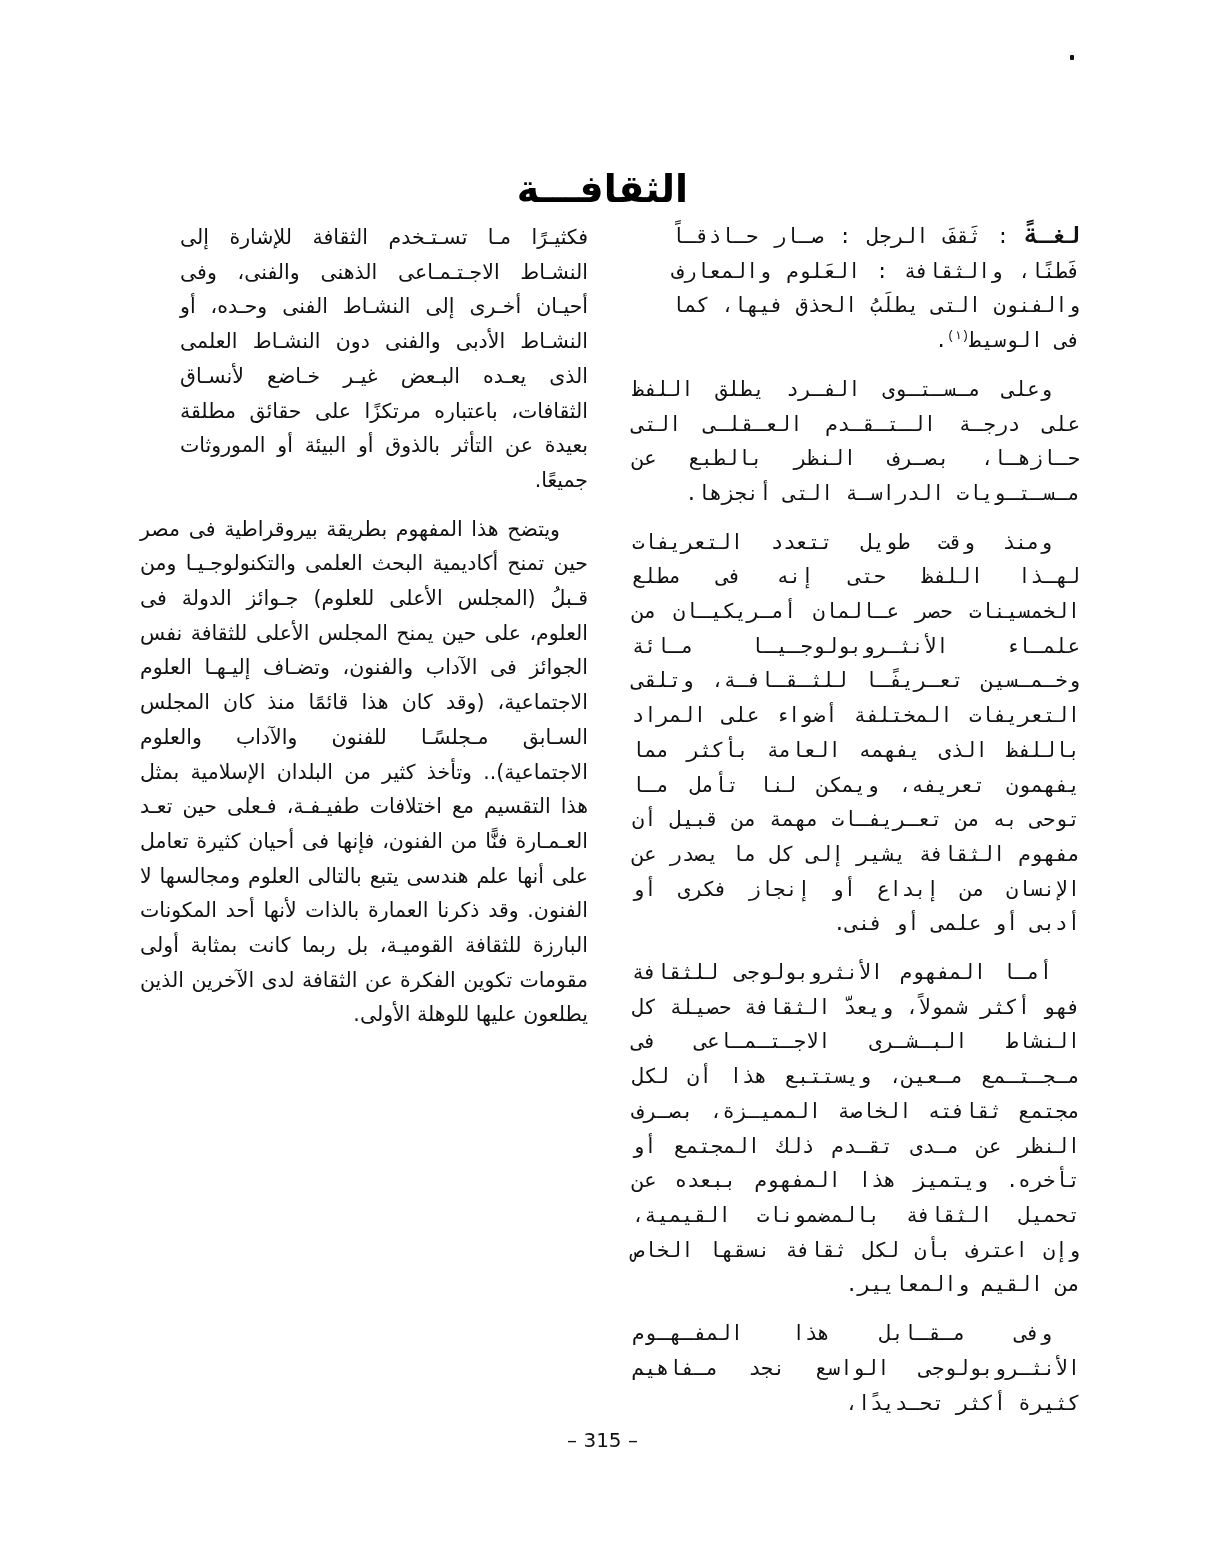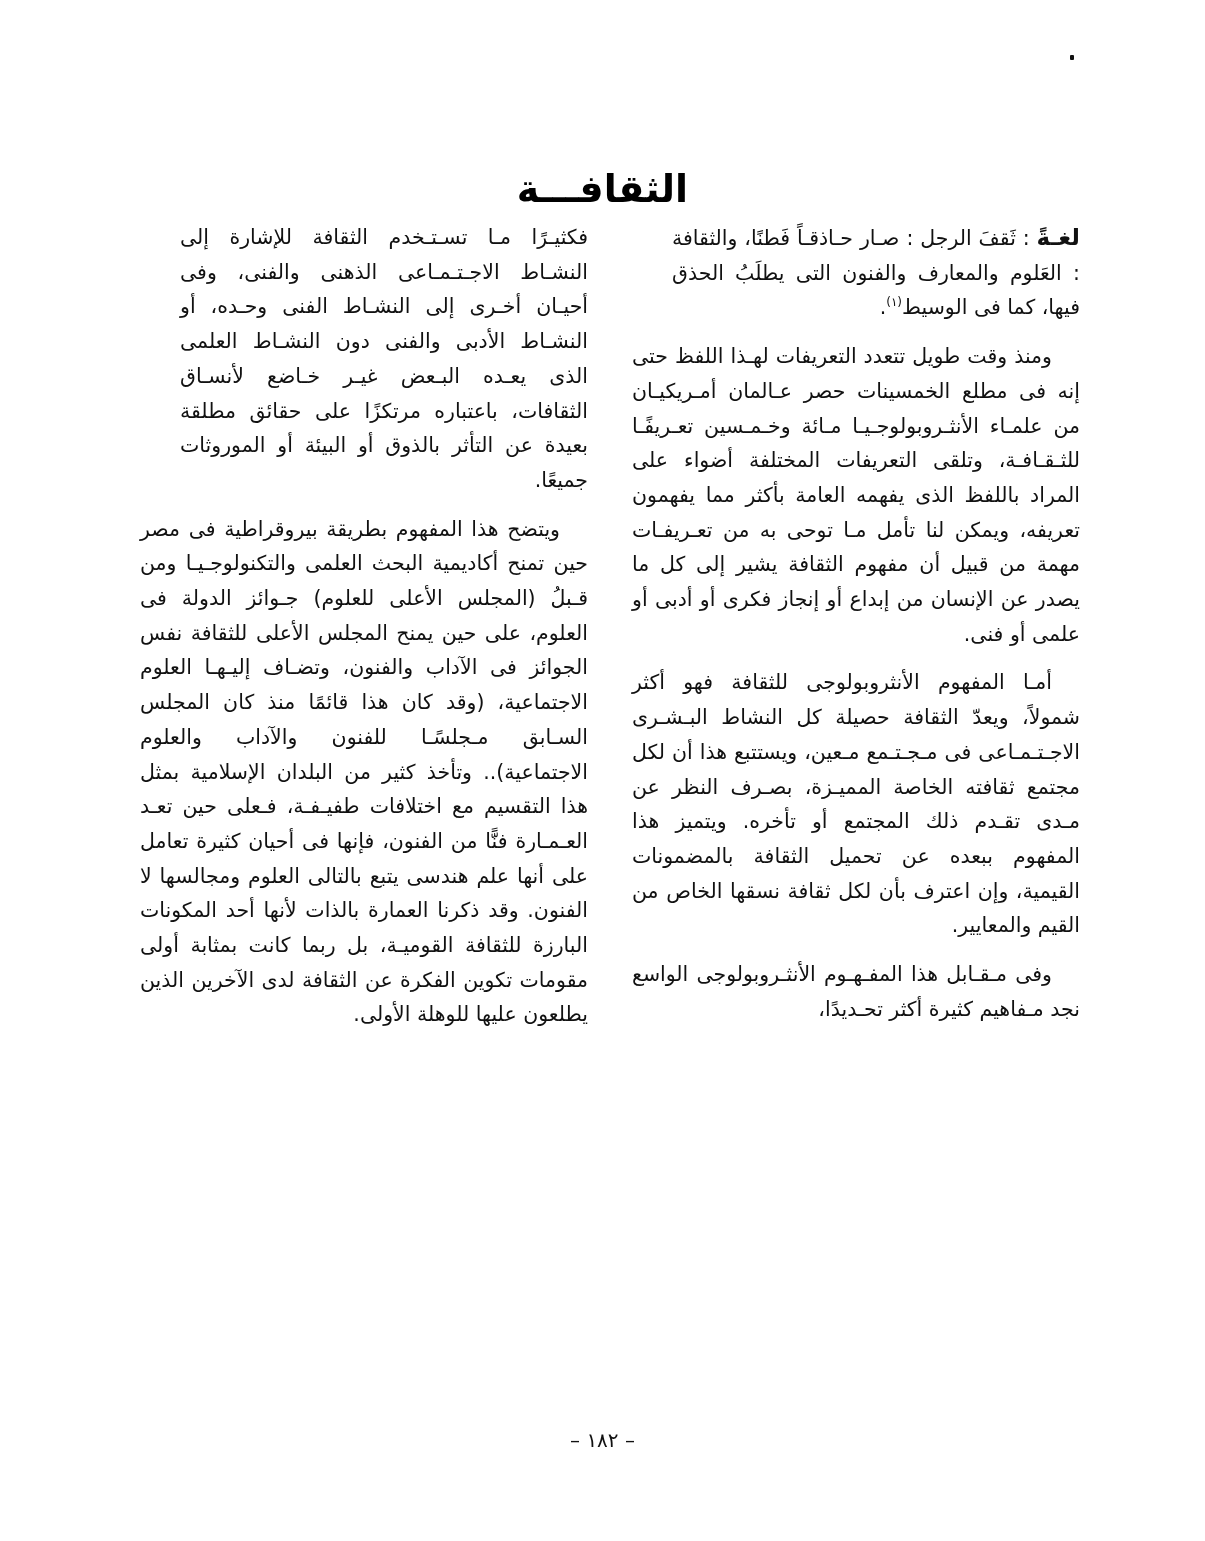--- a/index.html
+++ b/index.html
@@ -43,21 +43,21 @@
     .column {
       position: absolute;
       top: 220px;
       width: 448px;
       direction: rtl;
       text-align: justify;
       text-align-last: right;
       font-size: 20.5px;
       line-height: 34.7px;
     }
-    .col-right { left: 632px; }
+    .col-right { left: 632px; font-family: Liberation Mono, monospace; }
     .col-left  { left: 140px; }
     .para {
       margin: 0 0 14px 0;
       text-indent: 28px;
     }
     .para.no-indent { text-indent: 0; margin-left: 40px; }
     .term {
       font-weight: bold;
       font-size: 23px;
     }
@@ -82,24 +82,25 @@
 <div class="page">
 
   <div class="stray-dot"></div>
 
   <h1 class="title">الثقافـــة</h1>
 
   <div class="column col-right">
     <p class="para no-indent"><span class="term">لغـةً</span><span> : ثَقفَ الرجل : صـار حـاذقـاً فَطنًا، والثقافة : العَلوم والمعارف والفنون التى يطلَبُ الحذق فيها، كما فى الوسيط</span><sup class="fn">(١)</sup><span>.</span></p>
 
 
+    <p class="para">وعلى مـسـتـوى الفـرد يطلق اللفظ على درجـة الـتـقـدم العـقلـى التى حـازهـا، بصـرف النظر بالطبع عن مـسـتـويات الدراسـة التى أنجزها.</p>
     <p class="para">ومنذ وقت طويل تتعدد التعريفات لهـذا اللفظ حتى إنه فى مطلع الخمسينات حصر عـالمان أمـريكيـان من علمـاء الأنثـروبولوجـيـا مـائة وخـمـسين تعـريفًـا للثـقـافـة، وتلقى التعريفات المختلفة أضواء على المراد باللفظ الذى يفهمه العامة بأكثر مما يفهمون تعريفه، ويمكن لنا تأمل مـا توحى به من تعـريفـات مهمة من قبيل أن مفهوم الثقافة يشير إلى كل ما يصدر عن الإنسان من إبداع أو إنجاز فكرى أو أدبى أو علمى أو فنى.</p>
     <p class="para">أمـا المفهوم الأنثروبولوجى للثقافة فهو أكثر شمولاً، ويعدّ الثقافة حصيلة كل النشاط البـشـرى الاجـتـمـاعى فى مـجـتـمع مـعين، ويستتبع هذا أن لكل مجتمع ثقافته الخاصة المميـزة، بصـرف النظر عن مـدى تقـدم ذلك المجتمع أو تأخره. ويتميز هذا المفهوم ببعده عن تحميل الثقافة بالمضمونات القيمية، وإن اعترف بأن لكل ثقافة نسقها الخاص من القيم والمعايير.</p>
     <p class="para">وفى مـقـابل هذا المفـهـوم الأنثـروبولوجى الواسع نجد مـفاهيم كثيرة أكثر تحـديدًا،</p>
   </div>
 
   <div class="column col-left">
     <p class="para no-indent">فكثيـرًا مـا تسـتـخدم الثقافة للإشارة إلى النشـاط الاجـتـمـاعى الذهنى والفنى، وفى أحيـان أخـرى إلى النشـاط الفنى وحـده، أو النشـاط الأدبى والفنى دون النشـاط العلمى الذى يعـده البـعض غيـر خـاضع لأنسـاق الثقافات، باعتباره مرتكزًا على حقائق مطلقة بعيدة عن التأثر بالذوق أو البيئة أو الموروثات جميعًا.</p>
     <p class="para">ويتضح هذا المفهوم بطريقة بيروقراطية فى مصر حين تمنح أكاديمية البحث العلمى والتكنولوجـيـا ومن قـبلُ (المجلس الأعلى للعلوم) جـوائز الدولة فى العلوم، على حين يمنح المجلس الأعلى للثقافة نفس الجوائز فى الآداب والفنون، وتضـاف إليـهـا العلوم الاجتماعية، (وقد كان هذا قائمًا منذ كان المجلس السـابق مـجلسًـا للفنون والآداب والعلوم الاجتماعية).. وتأخذ كثير من البلدان الإسلامية بمثل هذا التقسيم مع اختلافات طفيـفـة، فـعلى حين تعـد العـمـارة فنًّا من الفنون، فإنها فى أحيان كثيرة تعامل على أنها علم هندسى يتبع بالتالى العلوم ومجالسها لا الفنون. وقد ذكرنا العمارة بالذات لأنها أحد المكونات البارزة للثقافة القوميـة، بل ربما كانت بمثابة أولى مقومات تكوين الفكرة عن الثقافة لدى الآخرين الذين يطلعون عليها للوهلة الأولى.</p>
   </div>
 
-  <div class="page-number">– ١٨٢ –</div>
+  <div class="page-number">– 315 –</div>
 </div>
 
 </body></html>

